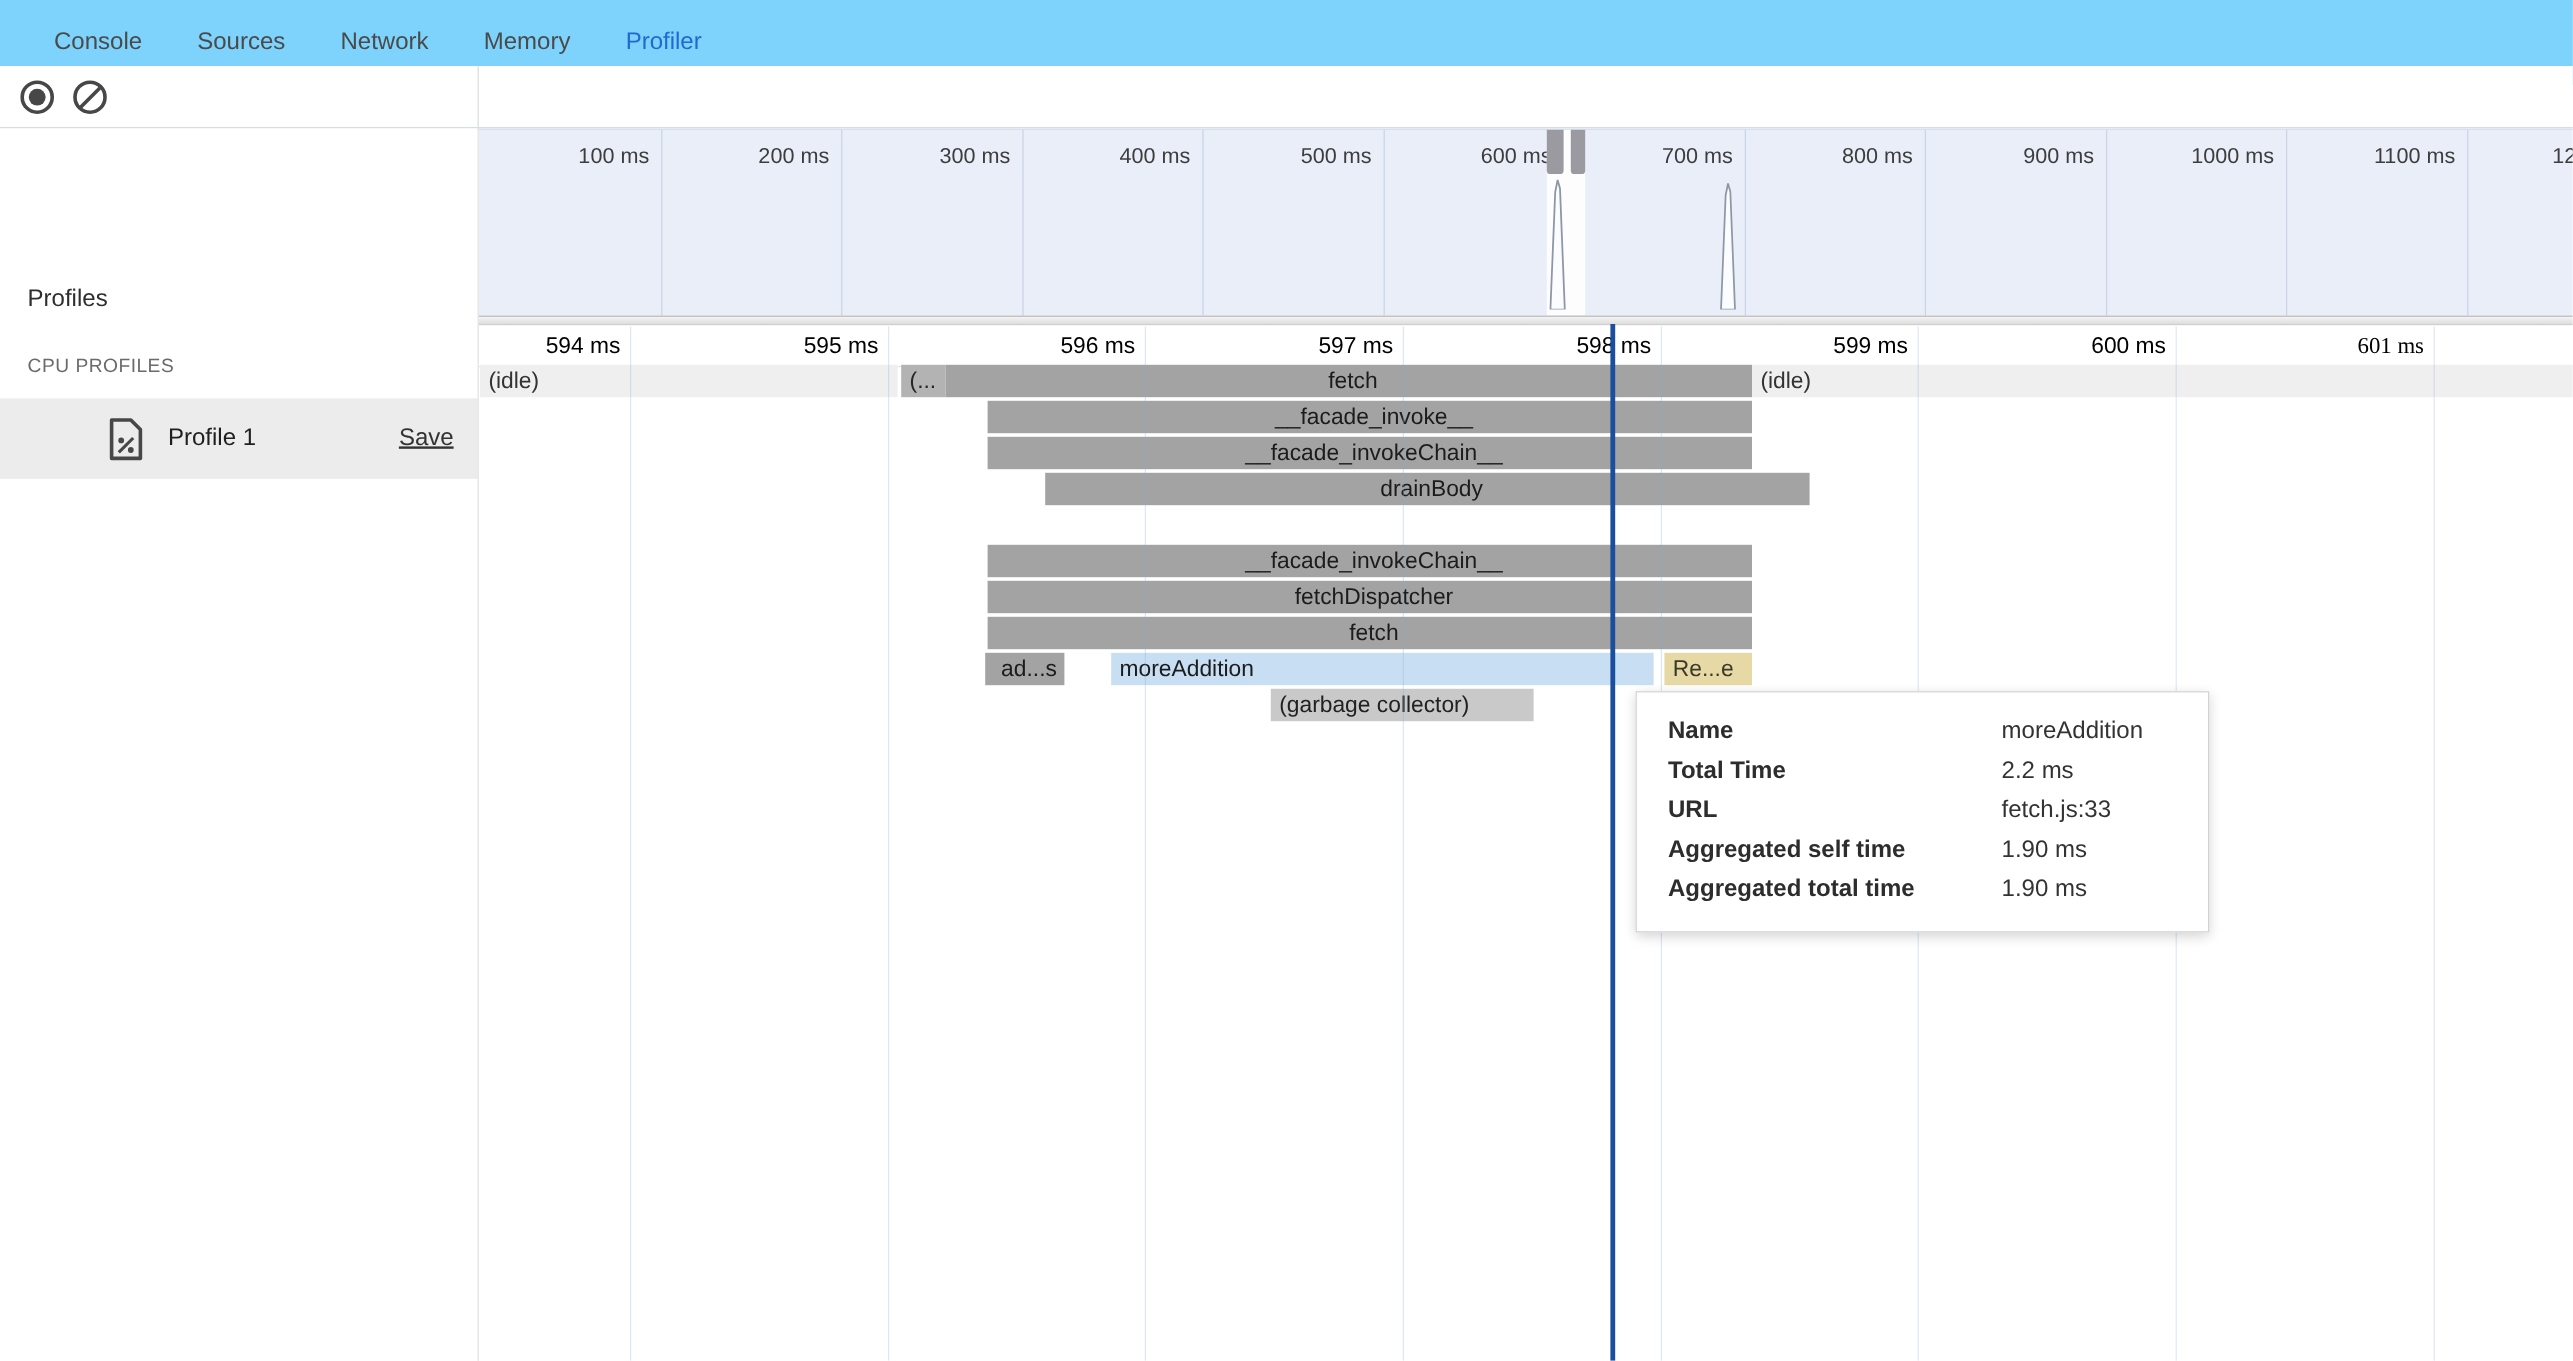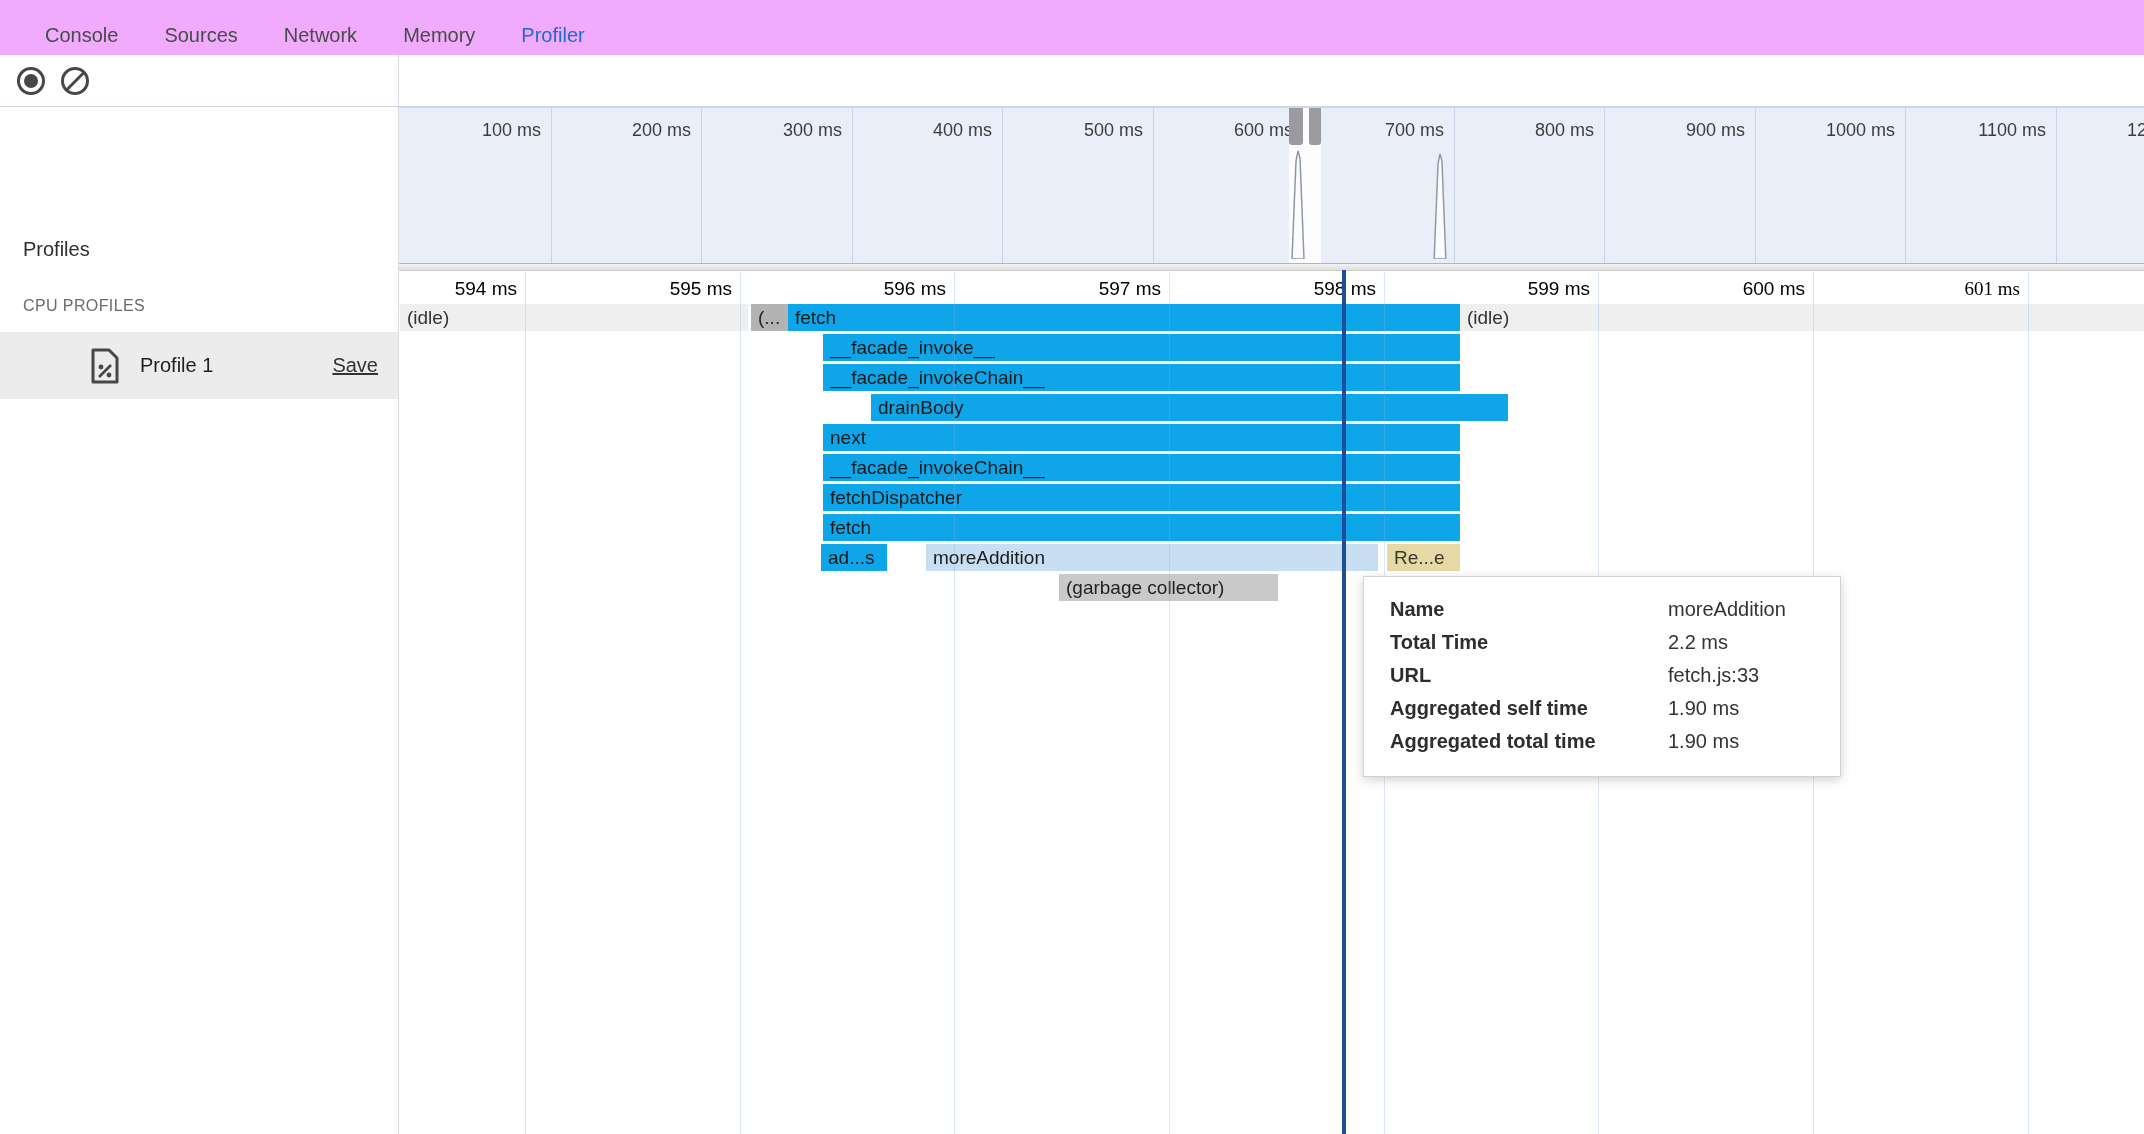--- a/index.html
+++ b/index.html
@@ -4,21 +4,21 @@
 <style>
   html,body{margin:0;padding:0;}
   body{
     width:2144px;height:1134px;position:relative;overflow:hidden;
     background:#fff;font-family:"Liberation Sans","DejaVu Sans",sans-serif;
     -webkit-font-smoothing:antialiased;
   }
   
   .tabbar{
     position:absolute;left:0;top:0;width:2144px;height:71px;
-    background:#f0abfc;border-bottom:1px solid #d7dadf;
+    background:#7dd3fc;border-bottom:1px solid #d7dadf;
     display:flex;align-items:center;padding-left:23px;box-sizing:border-box;
   }
   .tab{
     position:relative;height:55px;display:flex;align-items:center;
     padding:0 22px;margin-right:2px;font-size:20px;color:#4a4a4a;cursor:default;
   }
   .tab.active{color:#2268d1;}
   .tab.active::after{
     content:"";position:absolute;left:0;right:0;bottom:0;height:5px;background:#2268d1;
   }
@@ -77,21 +77,21 @@
   .ruler-label{position:absolute;top:6px;font-size:19px;color:#000000;text-align:right;}
   .gridline{position:absolute;top:165px;width:1px;height:862px;background:rgba(140,175,220,0.30);z-index:5;}
   
   .flame{position:absolute;left:0;top:197px;width:1745px;height:830px;}
   .frow{position:absolute;left:0;width:1745px;height:43px;}
   .bar{
     position:absolute;top:0;height:27px;box-sizing:border-box;
     font-size:19px;color:#1c1c1c;line-height:27px;white-space:nowrap;overflow:hidden;
     padding-left:7px;
   }
-  .bar.js{background:#0ea5e9;}
+  .bar.js{background:#a3a3a3;text-align:center;}
   .bar.js-hover{background:#c8def2;}
   .bar.idle{background:#efefef;color:#333;}
   .bar.trunc{background:#b3b3b3;color:#262626;}
   .bar.gc{background:#c9c9c9;color:#222;}
   .bar.record{background:#e7d9a5;color:#3a3a2a;}
   
   .marker{position:absolute;top:163px;width:4px;height:864px;background:#1b4f9e;z-index:8;}
   
   .tooltip{
     position:absolute;z-index:20;background:#fff;border:1px solid #d2d2d2;
@@ -206,23 +206,20 @@
       </div>
       <div class="frow" style="top: 30px;">
         <div class="bar js" style="left: 424px; width: 637px;">__facade_invoke__</div>
       </div>
       <div class="frow" style="top: 60px;">
         <div class="bar js" style="left: 424px; width: 637px;">__facade_invokeChain__</div>
       </div>
       <div class="frow" style="top: 90px;">
         <div class="bar js" style="left: 424px; width: 637px; margin-left: 48px;">drainBody</div>
       </div>
-      <div class="frow" style="top: 120px;">
-        <div class="bar js" style="left: 424px; width: 637px;">next</div>
-      </div>
       <div class="frow" style="top: 150px;">
         <div class="bar js" style="left: 424px; width: 637px;">__facade_invokeChain__</div>
       </div>
       <div class="frow" style="top: 180px;">
         <div class="bar js" style="left: 424px; width: 637px;">fetchDispatcher</div>
       </div>
       <div class="frow" style="top: 210px;">
         <div class="bar js" style="left: 424px; width: 637px;">fetch</div>
       </div>
       <div class="frow" style="top: 240px;">

